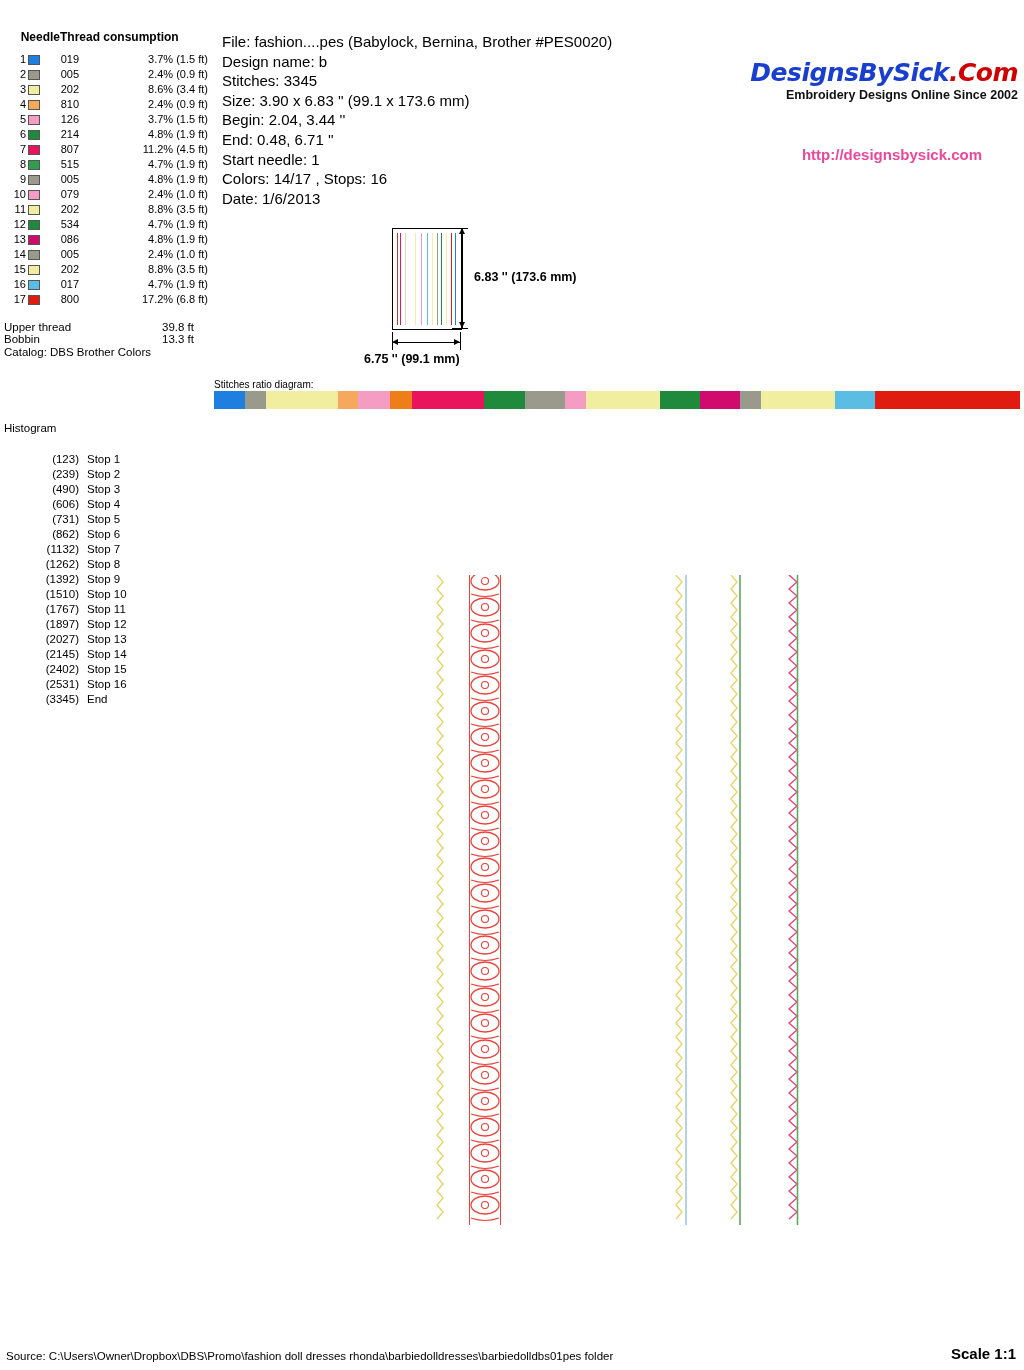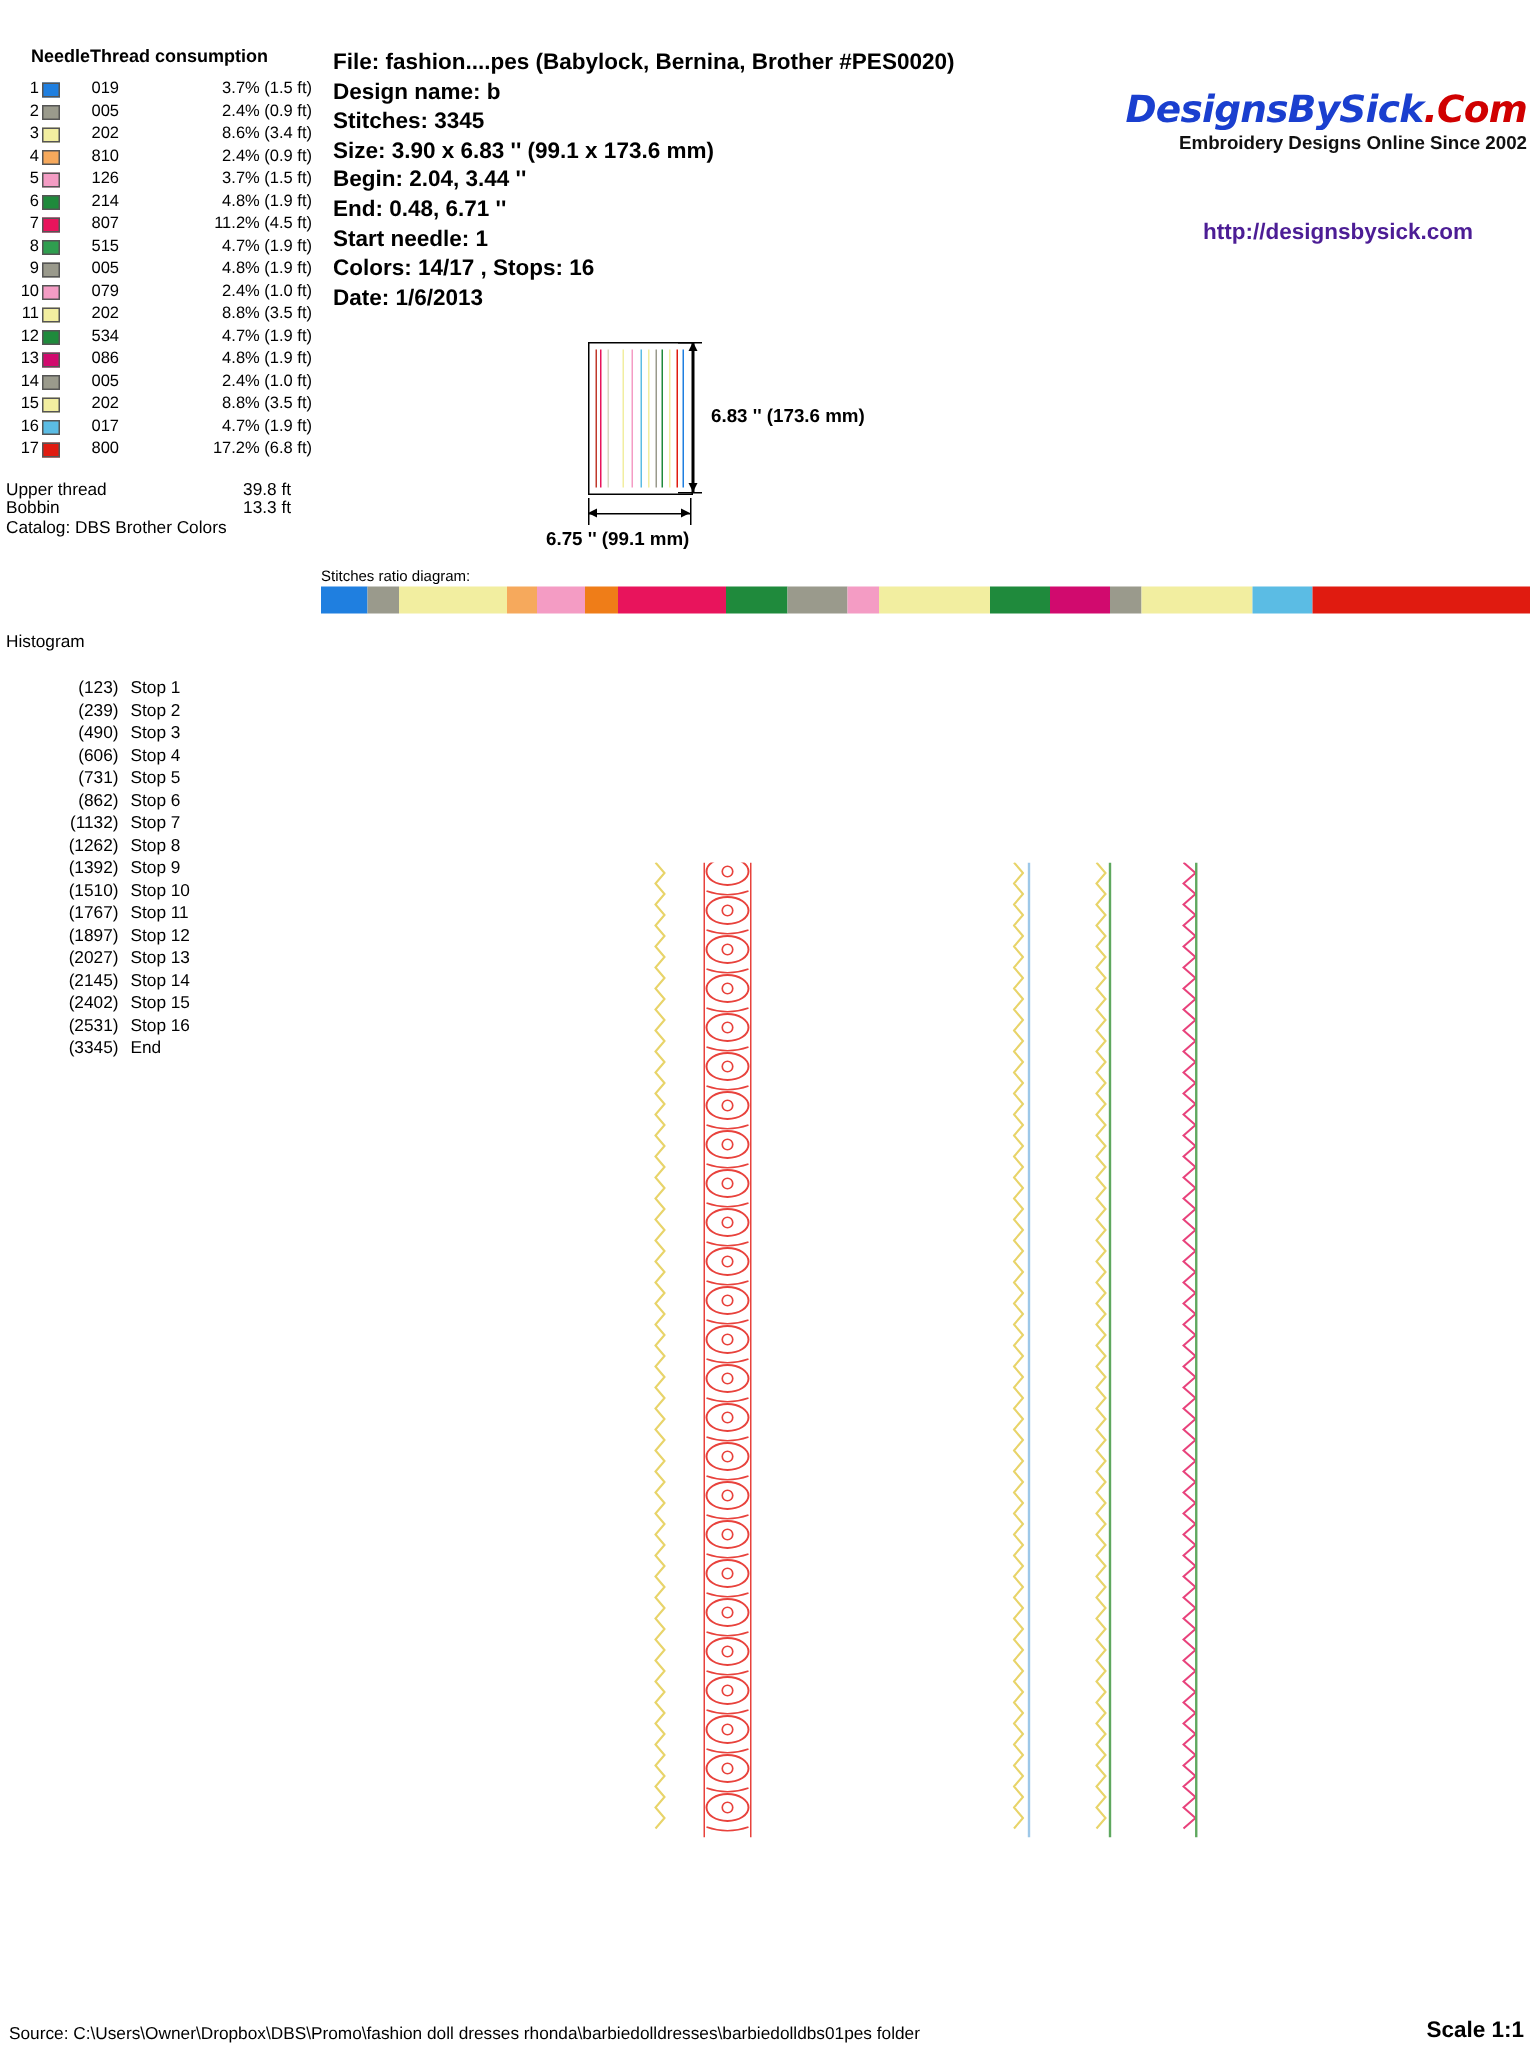--- a/index.html
+++ b/index.html
@@ -45,22 +45,21 @@
   }
   .n-swatch {
     width: 12px;
     height: 10px;
     border: 1px solid #555;
     box-sizing: border-box;
     margin-right: 5px;
   }
   .n-code {
     width: 34px;
-    text-align: left;
-    margin-left: 16px;
+    text-align: right;
   }
   .n-cons {
     flex: 1;
     text-align: right;
     padding-right: 6px;
   }
 
   .totals {
     margin-top: 14px;
     font-size: 11.5px;
@@ -90,21 +89,21 @@
     padding-right: 8px;
   }
   .hist-label { text-align: left; }
 
   
   #info-panel {
     position: absolute;
     left: 222px;
     top: 32px;
     font-size: 15px;
-    font-weight: bold;
+    font-weight: normal;
     line-height: 19.6px;
   }
 
   
   #logo-block {
     position: absolute;
     right: 6px;
     top: 58px;
     width: 320px;
     text-align: right;
@@ -125,21 +124,21 @@
     font-weight: bold;
     color: #111;
     margin-top: 1px;
   }
   #site-url {
     position: absolute;
     right: 42px;
     top: 146px;
     font-size: 15px;
     font-weight: bold;
-    color: #4c1d95;
+    color: #ec4899;
   }
 
   
   #preview-wrap {
     position: absolute;
     left: 386px;
     top: 228px;
     width: 240px;
     height: 140px;
   }

